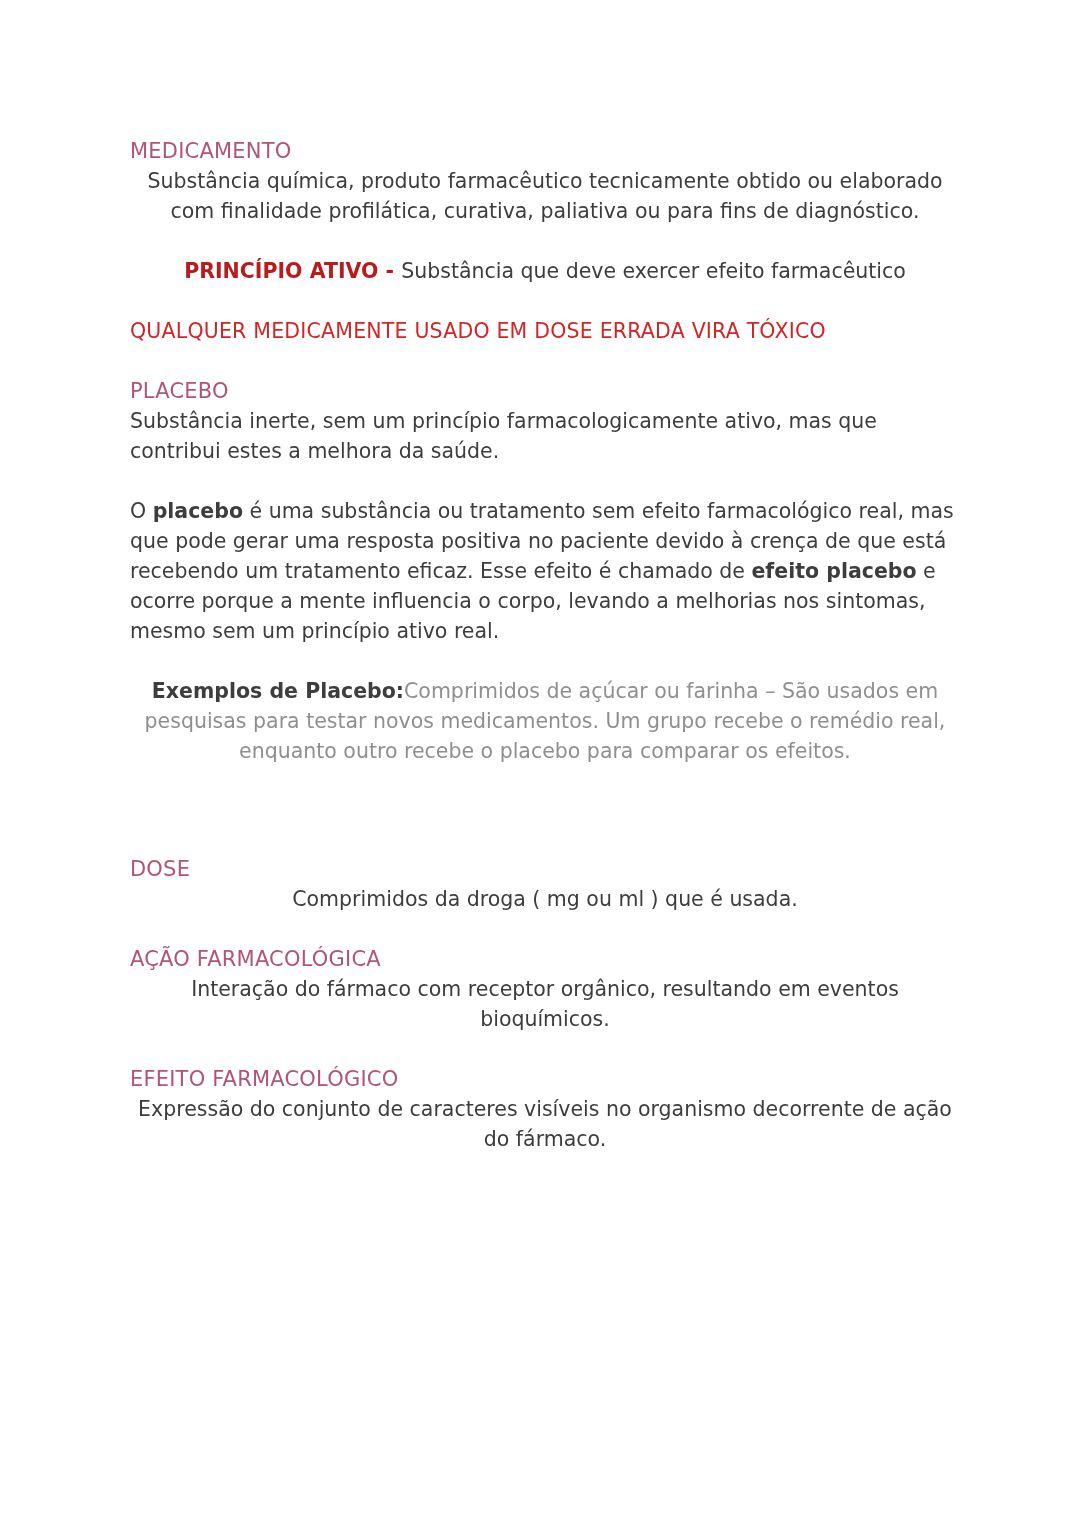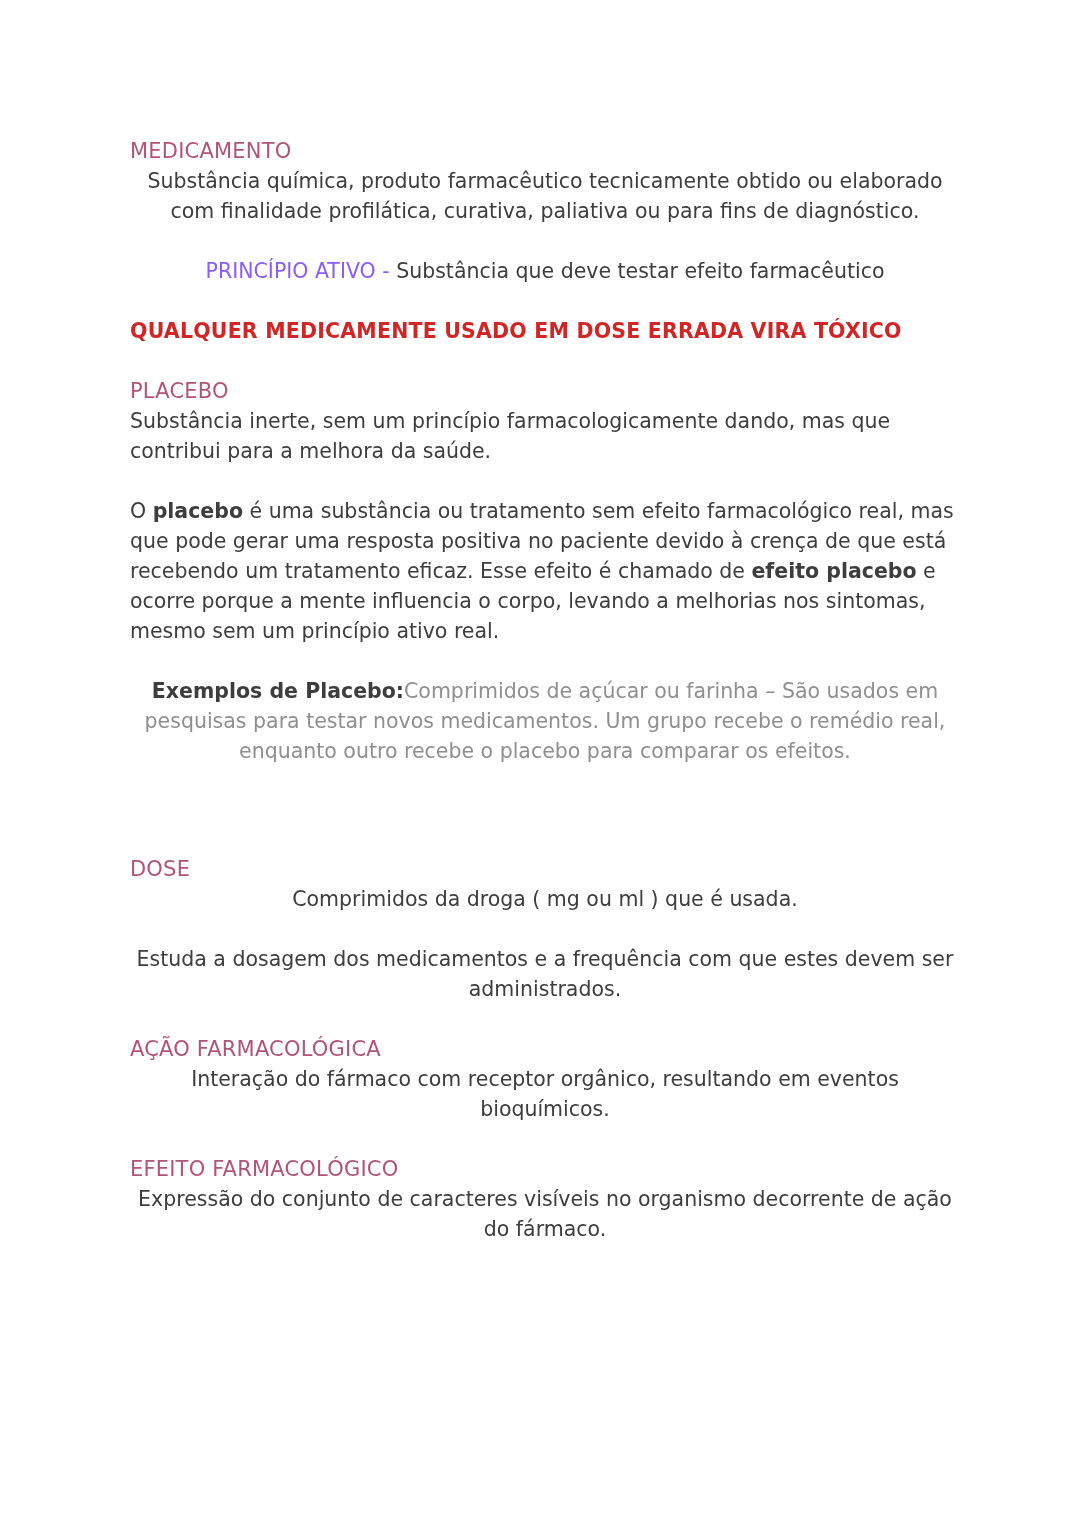--- a/index.html
+++ b/index.html
@@ -28,37 +28,37 @@
   }
   h2.sec-heading {
     margin: 0;
     font-size: 21px;
     line-height: 30px;
     font-weight: 500;
     color: #b05578;
     letter-spacing: 0.2px;
   }
   .inline-heading {
-    color: #8b5cf6;
-    font-weight: 400;
+    color: #b91c1c;
+    font-weight: 700;
   }
   p.body-text {
     margin: 0 0 30px 0;
     color: #3d3d3d;
   }
   p.body-text.tight {
     margin-bottom: 0;
     text-align: center;
   }
   .section {
     margin-bottom: 30px;
   }
   .alert-line {
     color: #d02626;
-    font-weight: 700;
+    font-weight: 400;
     letter-spacing: 0.2px;
     margin: 0 0 30px 0;
   }
   .bold {
     font-weight: 700;
   }
   .muted {
     color: #8f8f8f;
   }
   .muted-strong {
@@ -75,44 +75,43 @@
 
 <div class="page">
   <div class="content">
 
     <div class="section">
       <h2 class="sec-heading">MEDICAMENTO</h2>
       <p class="body-text tight">Substância química, produto farmacêutico tecnicamente obtido ou elaborado com finalidade profilática, curativa, paliativa ou para fins de diagnóstico.</p>
     </div>
 
     <div class="section">
-      <p class="body-text tight"><span class="inline-heading">PRINCÍPIO ATIVO - </span><span>Substância que deve testar efeito farmacêutico</span></p>
+      <p class="body-text tight"><span class="inline-heading">PRINCÍPIO ATIVO - </span><span>Substância que deve exercer efeito farmacêutico</span></p>
     </div>
 
 
     <p class="alert-line">QUALQUER MEDICAMENTE USADO EM DOSE ERRADA VIRA TÓXICO</p>
 
     <div class="section">
       <h2 class="sec-heading">PLACEBO</h2>
-      <p class="body-text">Substância inerte, sem um princípio farmacologicamente dando, mas que contribui para a melhora da saúde.</p>
+      <p class="body-text">Substância inerte, sem um princípio farmacologicamente ativo, mas que contribui estes a melhora da saúde.</p>
 
       <p class="body-text"><span>O </span><span class="bold">placebo</span><span> é uma substância ou tratamento sem efeito farmacológico real, mas que pode gerar uma resposta positiva no paciente devido à crença de que está recebendo um tratamento eficaz. Esse efeito é chamado de </span><span class="bold">efeito placebo</span><span> e ocorre porque a mente influencia o corpo, levando a melhorias nos sintomas, mesmo sem um princípio ativo real.</span></p>
 
       <p class="body-text tight"><span class="bold">Exemplos de Placebo:</span><span class="muted-strong">Comprimidos de açúcar ou farinha – </span><span class="muted">São usados em pesquisas para testar novos medicamentos. Um grupo recebe o remédio real, enquanto outro recebe o placebo para comparar os efeitos.</span></p>
     </div>
 
     <div class="spacer-large"></div>
 
     <div class="section">
       <h2 class="sec-heading">DOSE</h2>
       <p class="body-text tight">Comprimidos da droga ( mg ou ml ) que é usada.</p>
     </div>
 
     <div class="section">
-      <p class="body-text tight">Estuda a dosagem dos medicamentos e a frequência com que estes devem ser administrados.</p>
     </div>
 
     <div class="section">
       <h2 class="sec-heading">AÇÃO FARMACOLÓGICA</h2>
       <p class="body-text tight">Interação do fármaco com receptor orgânico, resultando em eventos bioquímicos.</p>
     </div>
 
     <div class="section">
       <h2 class="sec-heading">EFEITO FARMACOLÓGICO</h2>
       <p class="body-text tight">Expressão do conjunto de caracteres visíveis no organismo decorrente de ação do fármaco.</p>

